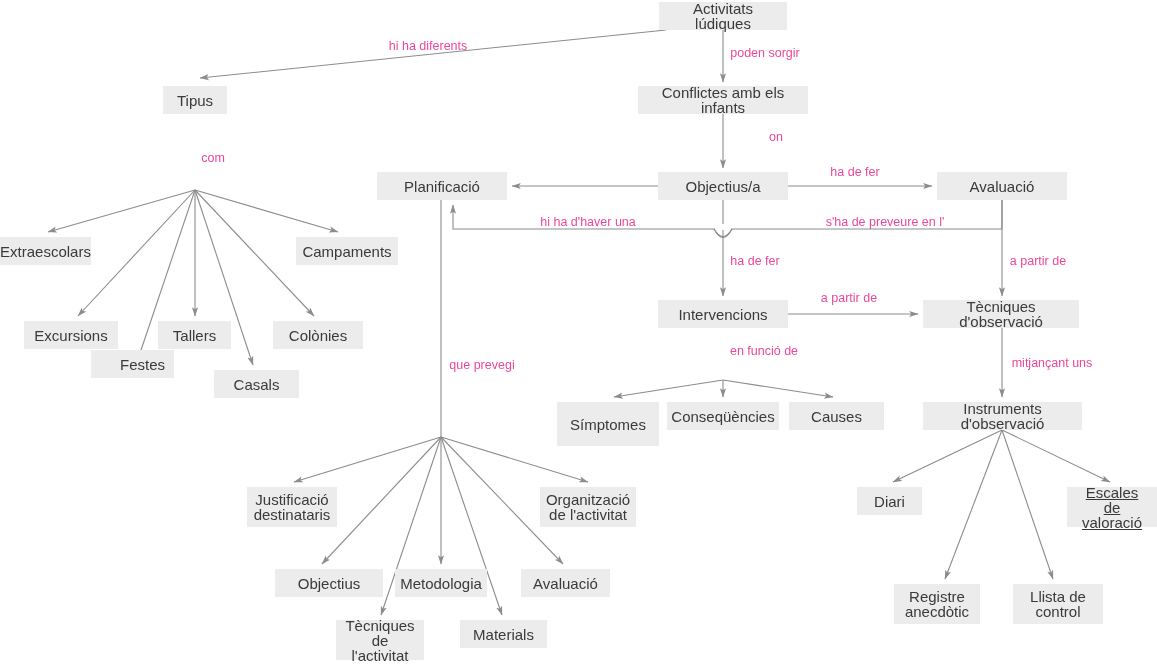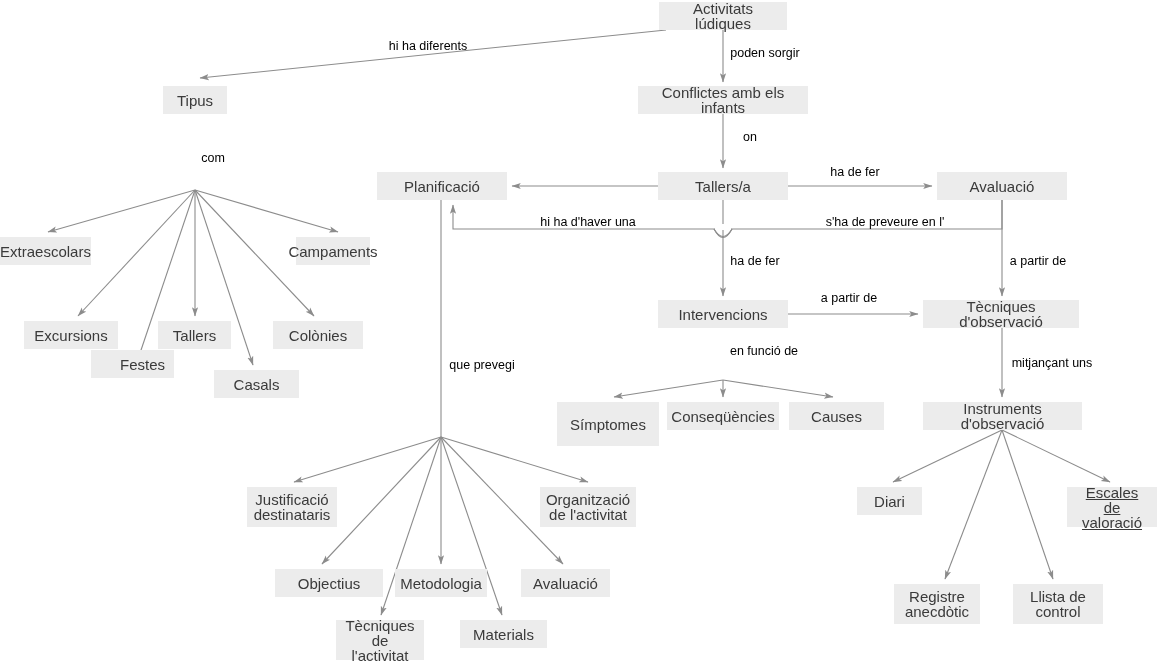--- a/index.html
+++ b/index.html
@@ -34,21 +34,21 @@
     display: flex;
     align-items: center;
     justify-content: center;
     text-align: center;
     box-sizing: border-box;
     padding: 2px 9px;
     white-space: pre-line;
   }
   .edge-label {
     position: absolute;
-    color: #000000;
+    color: #ec4899;
     font-size: 12.5px;
     line-height: 14px;
     white-space: nowrap;
     transform: translate(-50%, -50%);
     text-align: right;
   }
 </style>
 </head>
 <body>
 
@@ -121,21 +121,21 @@
   </div>
   <div class="node" style="left:163px;top:86px;width:64px;height:28px;">
     <span>Tipus</span>
   </div>
   <div class="node" style="left:638px;top:86px;width:170px;height:28px;">
     <span>Conflictes amb els infants</span>
   </div>
   <div class="node" style="left:0px;top:237px;width:91px;height:28px;">
     <span>Extraescolars</span>
   </div>
-  <div class="node" style="left:296px;top:237px;width:74px;height:28px;">
+  <div class="node" style="left:296px;top:237px;width:102px;height:28px;">
     <span>Campaments</span>
   </div>
   <div class="node" style="left:24px;top:321px;width:94px;height:28px;">
     <span>Excursions</span>
   </div>
   <div class="node" style="left:158px;top:321px;width:73px;height:28px;">
     <span>Tallers</span>
   </div>
   <div class="node" style="left:273px;top:321px;width:90px;height:28px;">
     <span>Colònies</span>
@@ -143,21 +143,21 @@
   <div class="node" style="left:91px;top:350px;width:83px;height:28px;justify-content:flex-end;">
     <span>Festes</span>
   </div>
   <div class="node" style="left:214px;top:370px;width:85px;height:28px;">
     <span>Casals</span>
   </div>
   <div class="node" style="left:377px;top:172px;width:130px;height:28px;">
     <span>Planificació</span>
   </div>
   <div class="node" style="left:658px;top:172px;width:130px;height:28px;">
-    <span>Tallers/a</span>
+    <span>Objectius/a</span>
   </div>
   <div class="node" style="left:937px;top:172px;width:130px;height:28px;">
     <span>Avaluació</span>
   </div>
   <div class="node" style="left:658px;top:300px;width:130px;height:28px;">
     <span>Intervencions</span>
   </div>
   <div class="node" style="left:923px;top:300px;width:156px;height:28px;">
     <span>Tècniques d'observació</span>
   </div>
@@ -209,21 +209,21 @@
     <span>Tècniques
 de l'activitat</span>
   </div>
   <div class="node" style="left:460px;top:620px;width:87px;height:28px;">
     <span>Materials</span>
   </div>
 
   <div class="edge-label" style="left:428px;top:46px;">hi ha diferents</div>
   <div class="edge-label" style="left:765px;top:53px;">poden sorgir</div>
   <div class="edge-label" style="left:213px;top:158px;">com</div>
-  <div class="edge-label" style="left:750px;top:137px;">on</div>
+  <div class="edge-label" style="left:776px;top:137px;">on</div>
   <div class="edge-label" style="left:855px;top:172px;">ha de fer</div>
   <div class="edge-label" style="left:588px;top:222px;">hi ha d'haver una</div>
   <div class="edge-label" style="left:885px;top:222px;">s'ha de preveure en l'</div>
   <div class="edge-label" style="left:755px;top:261px;">ha de fer</div>
   <div class="edge-label" style="left:1038px;top:261px;">a partir de</div>
   <div class="edge-label" style="left:849px;top:298px;">a partir de</div>
   <div class="edge-label" style="left:764px;top:351px;">en funció de</div>
   <div class="edge-label" style="left:1052px;top:363px;">mitjançant uns</div>
   <div class="edge-label" style="left:482px;top:365px;">que prevegi</div>
 

